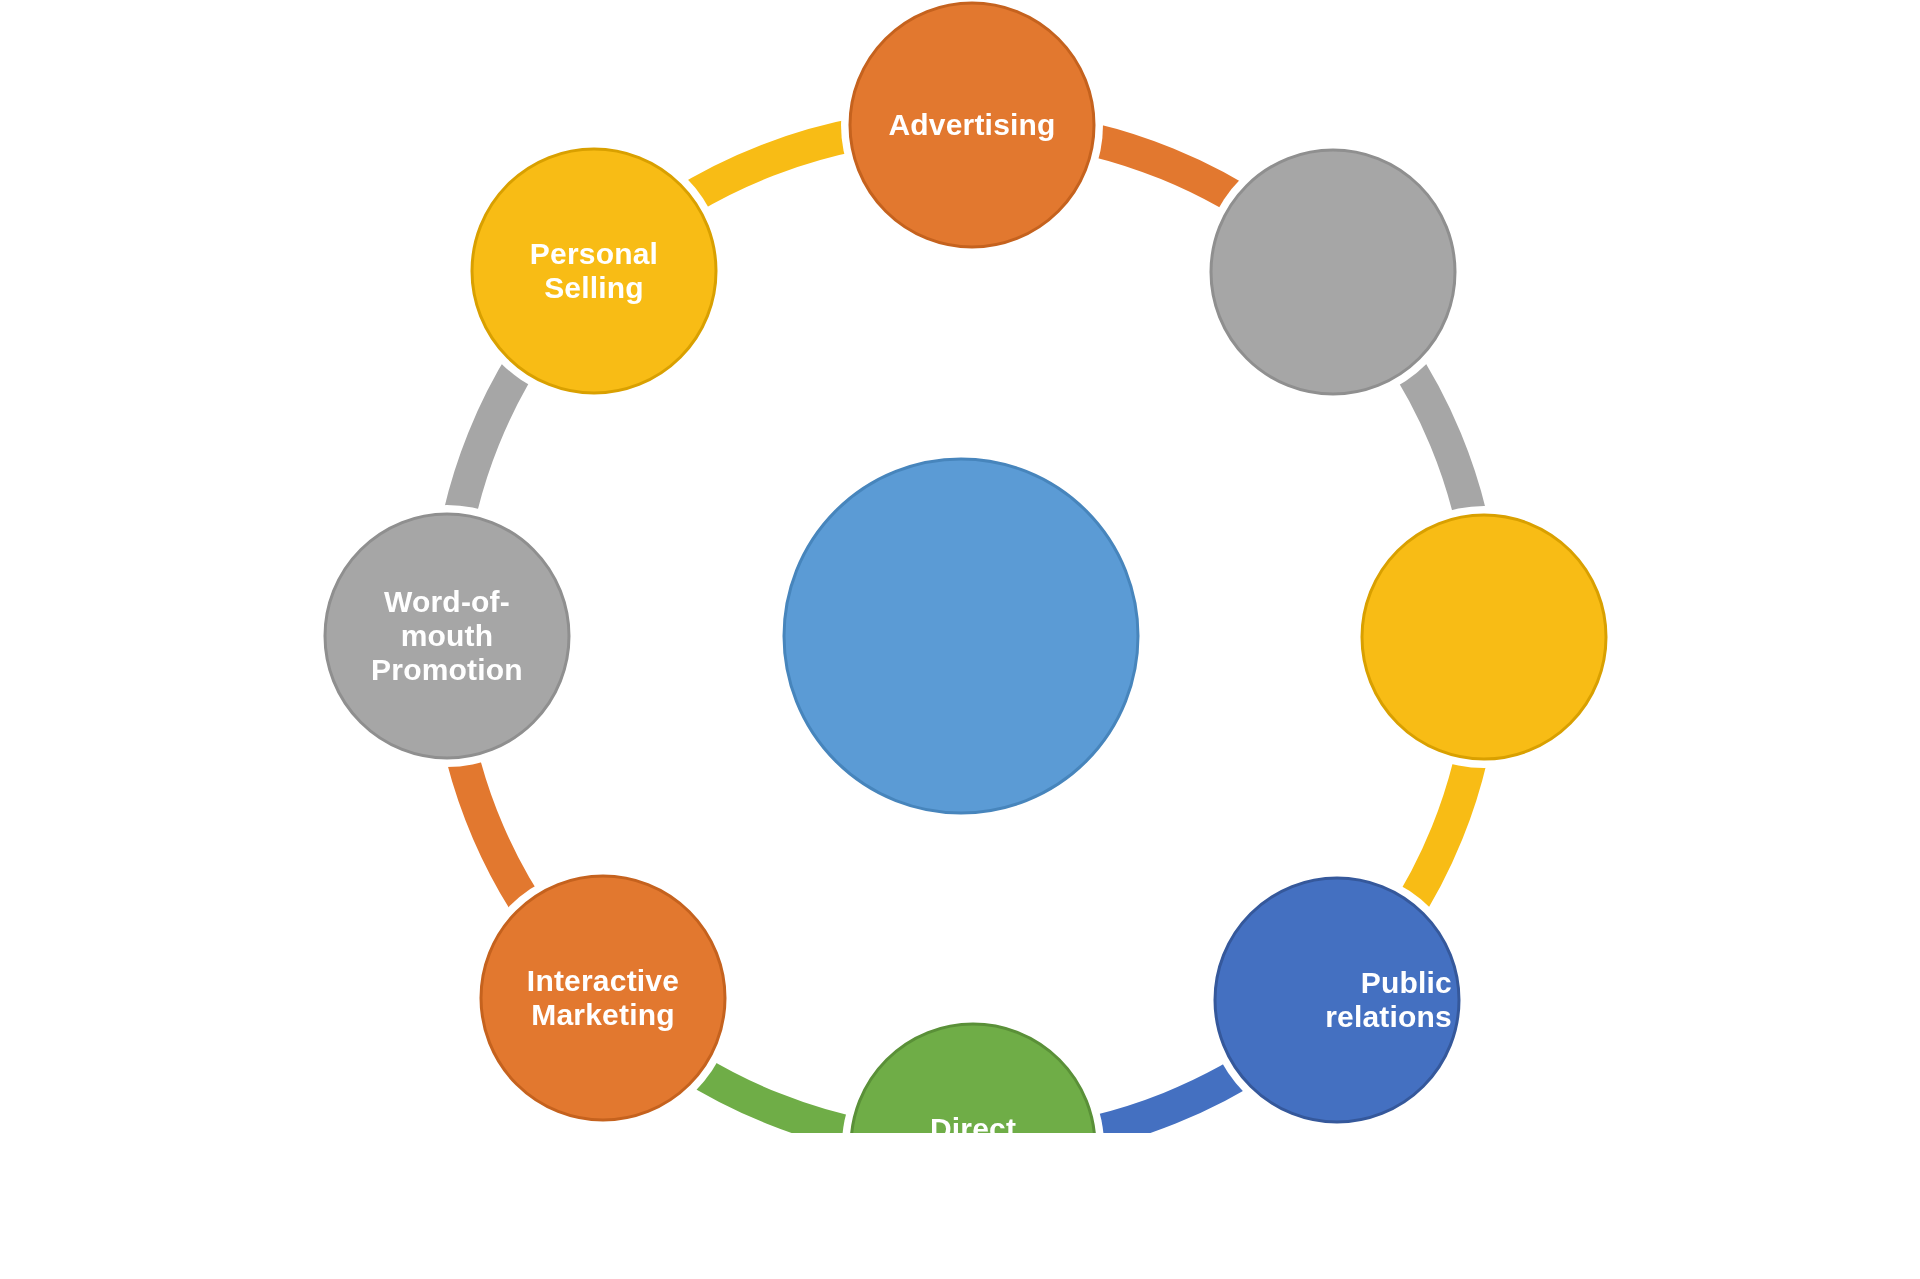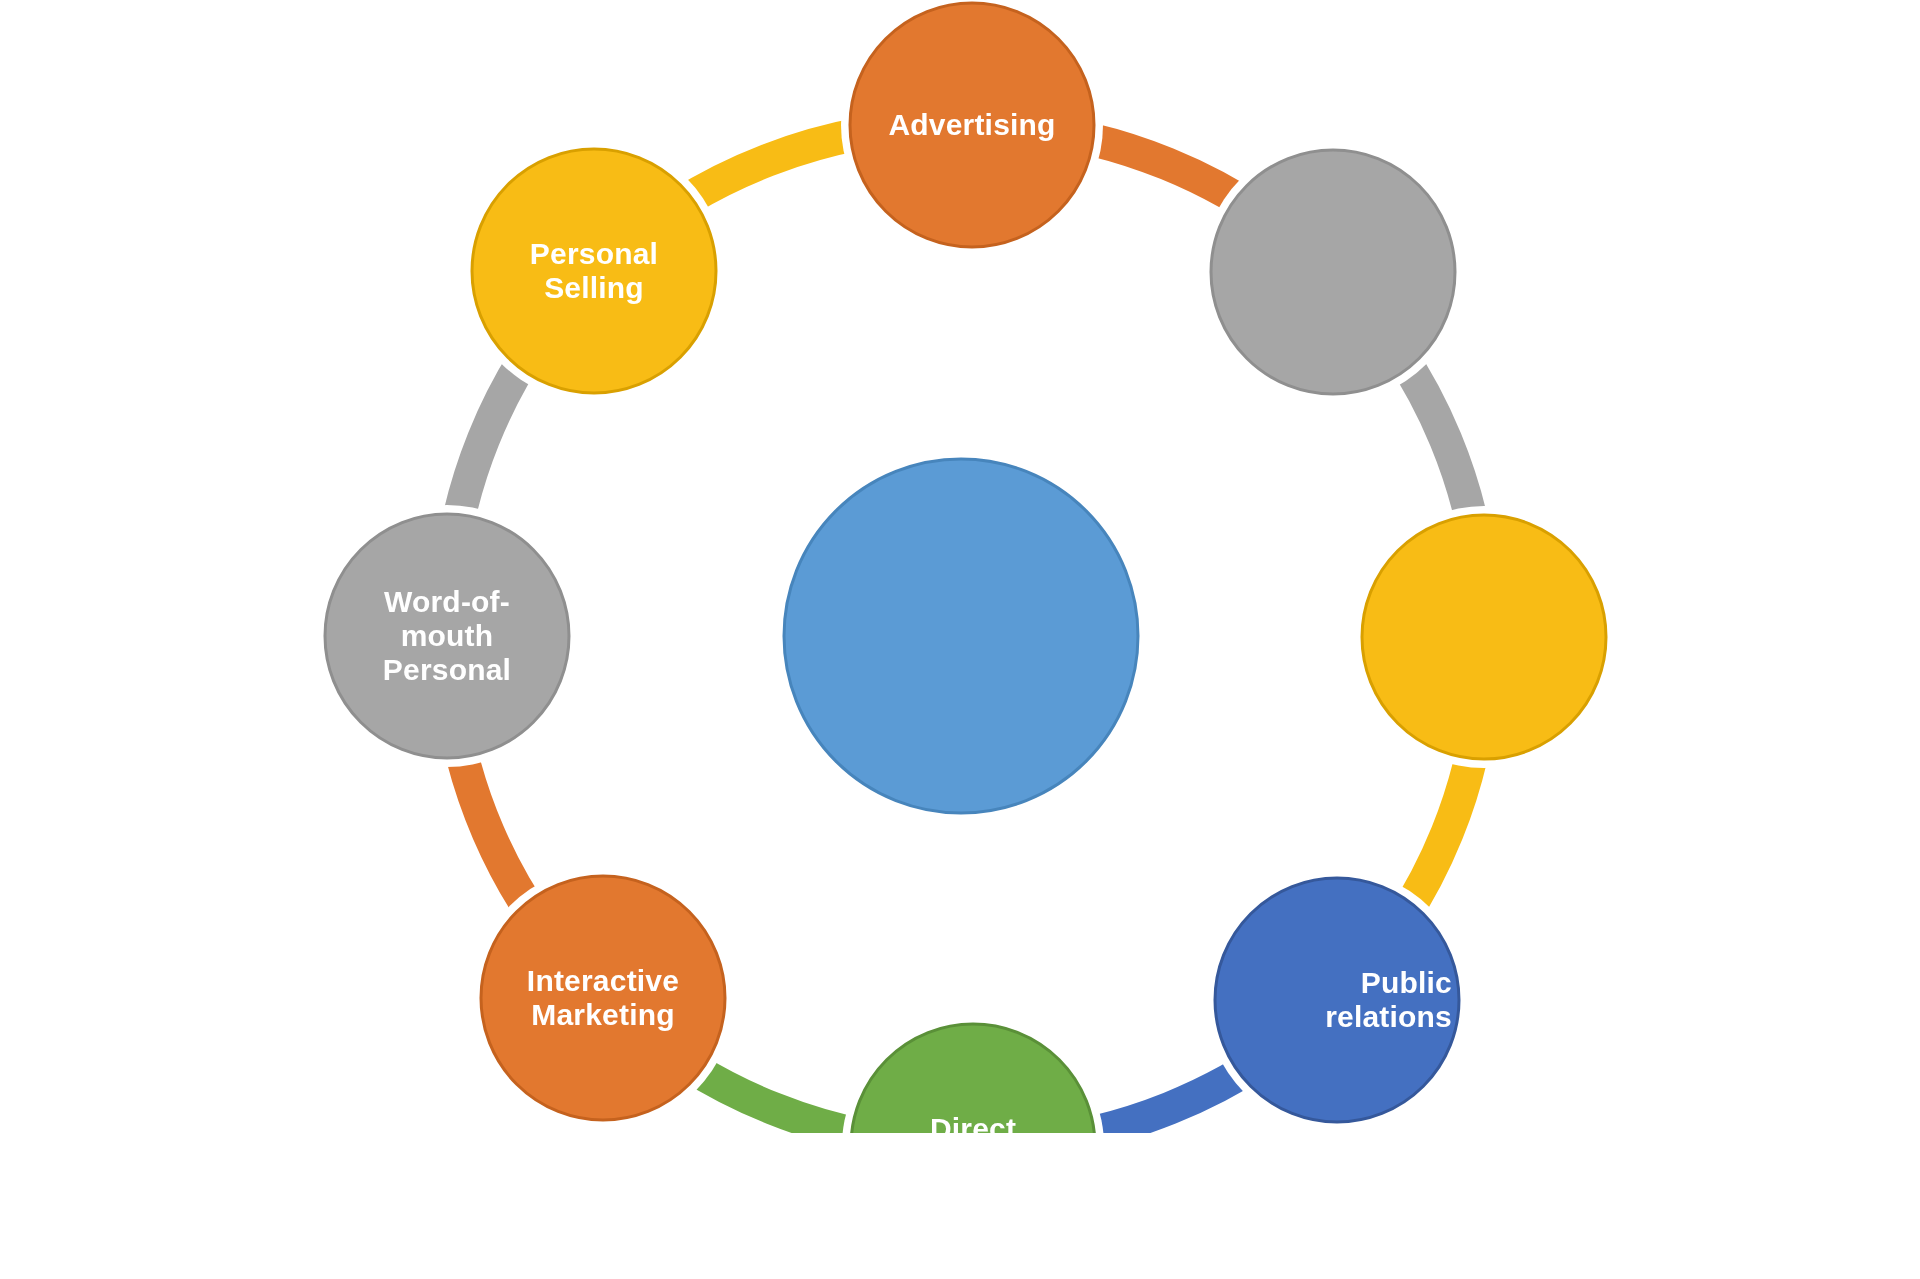--- a/index.html
+++ b/index.html
@@ -96,17 +96,17 @@
 
   <div class="label" style="left:972px;  top:125px;">Advertising</div>
   <div class="label" style="left:1337px; top:1000px;text-align:right;">Public
 relations</div>
   <div class="label" style="left:973px;  top:1146px;">Direct
 Marketing</div>
   <div class="label" style="left:603px;  top:998px;text-align:center;">Interactive
 Marketing</div>
   <div class="label" style="left:447px;  top:636px;">Word-of-
 mouth
-Personal</div>
+Promotion</div>
   <div class="label" style="left:594px;  top:271px;">Personal
 Selling</div>
 
 </div>
 
 </body></html>

